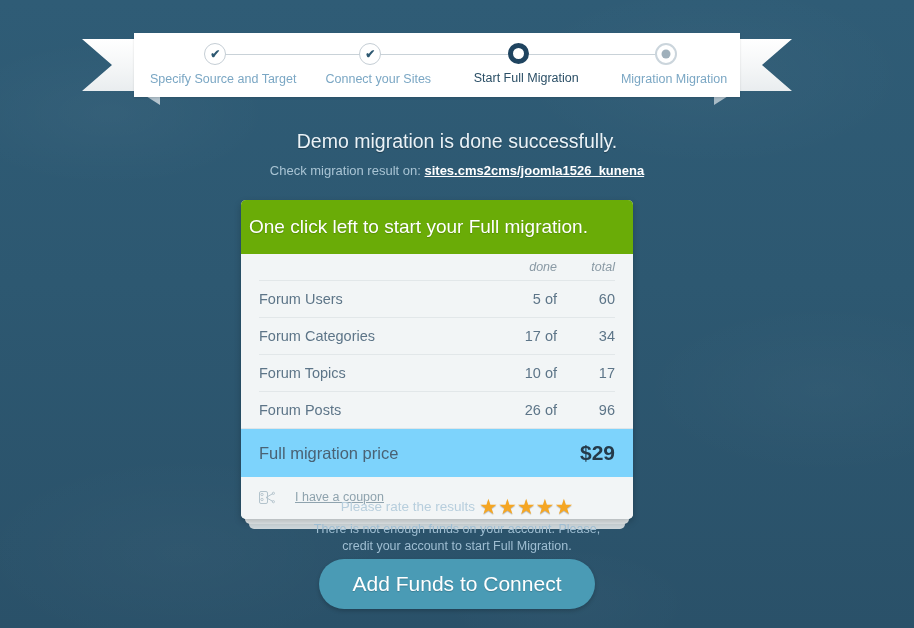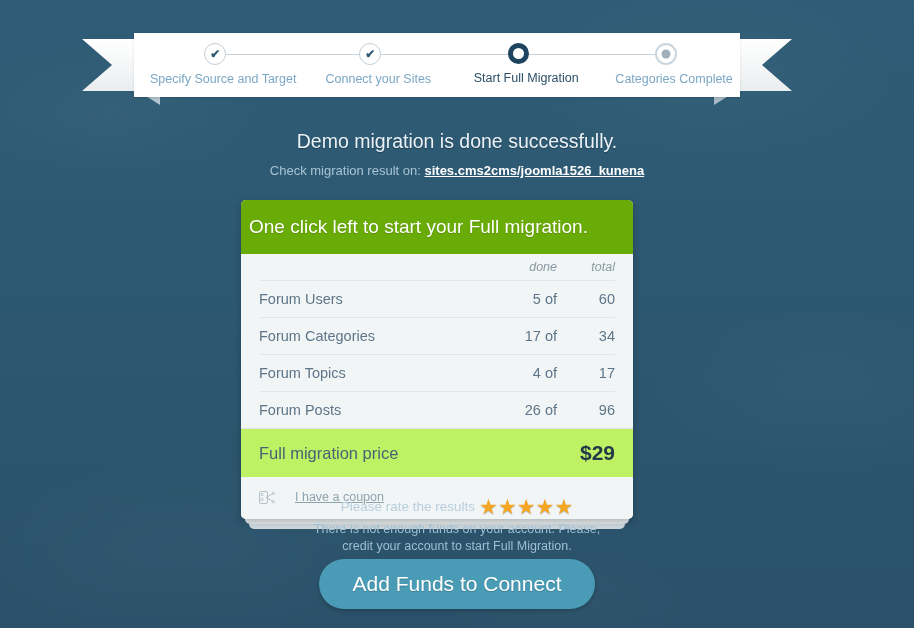--- a/index.html
+++ b/index.html
@@ -239,21 +239,21 @@
     font-size: 14.5px;
   }
   table.stats td.label { text-align: left; }
   table.stats td.done { text-align: right; width: 76px; margin-top: 44px; }
   table.stats td.total { text-align: right; width: 58px; }
 
   .price-row {
     display: flex;
     align-items: center;
     justify-content: space-between;
-    background: #bef264;
+    background: #7dd3fc;
     margin: 0 -18px;
     padding: 12px 18px;
     border-top: 1px solid #dfe5e8;
   }
   .price-label {
     color: #4a6274;
     font-size: 16.5px;
   }
   .price-value {
     color: #253a49;
@@ -353,21 +353,21 @@
         <div class="step-line"></div>
         <div class="step-circle current"></div>
         <div class="step-label active">Start Full Migration</div>
       </div>
 
       <div class="step">
         <div class="step-line"></div>
         <div class="step-circle todo">
             <span class="dot"></span>
           </div>
-        <div class="step-label">Categories Complete</div>
+        <div class="step-label">Migration Migration</div>
       </div>
 
     </div>
   </div>
 </div>
 
 <div class="headline">Demo migration is done successfully.</div>
 
 <div class="subline">
   <span>Check migration result on:</span>
@@ -396,21 +396,21 @@
             <td class="done">5 of</td>
             <td class="total">60</td>
           </tr>
           <tr>
             <td class="label">Forum Categories</td>
             <td class="done">17 of</td>
             <td class="total">34</td>
           </tr>
           <tr>
             <td class="label">Forum Topics</td>
-            <td class="done">4 of</td>
+            <td class="done">10 of</td>
             <td class="total">17</td>
           </tr>
           <tr>
             <td class="label">Forum Posts</td>
             <td class="done">26 of</td>
             <td class="total">96</td>
           </tr>
         </tbody>
       </table>
 

